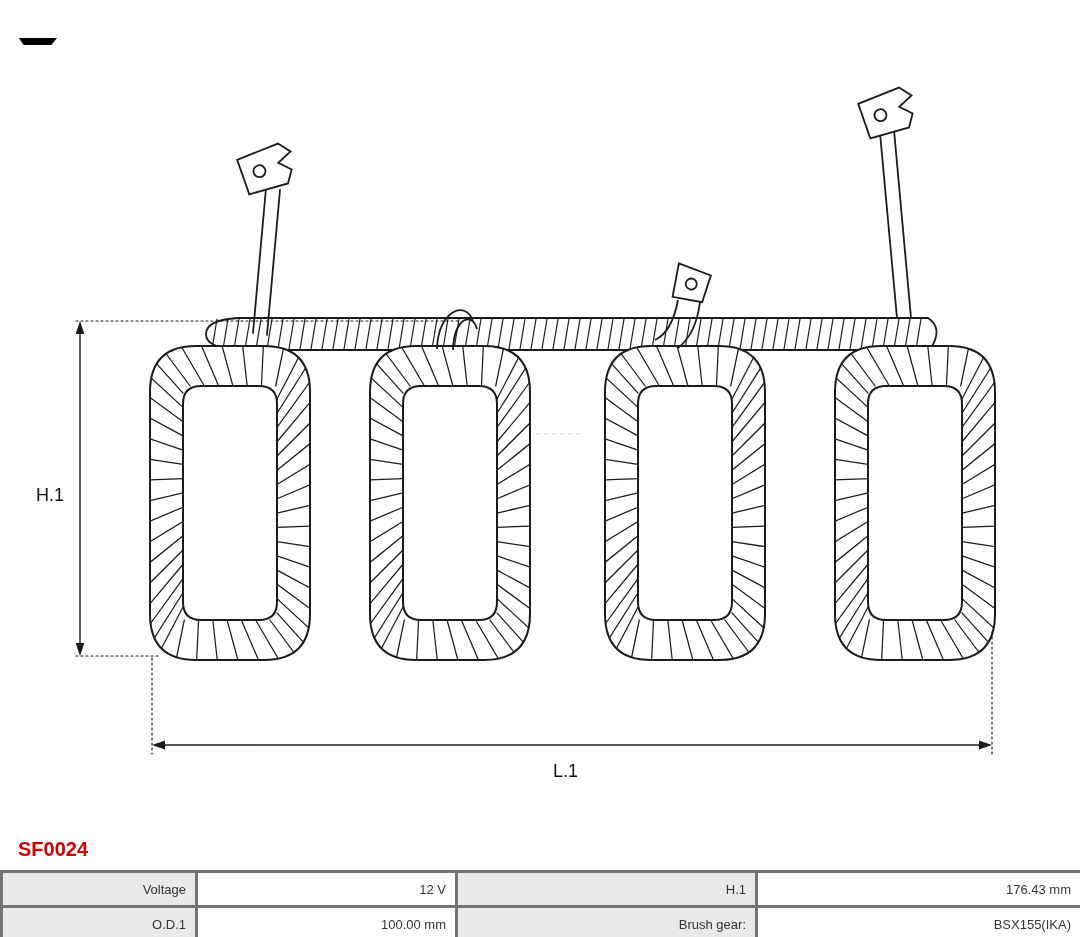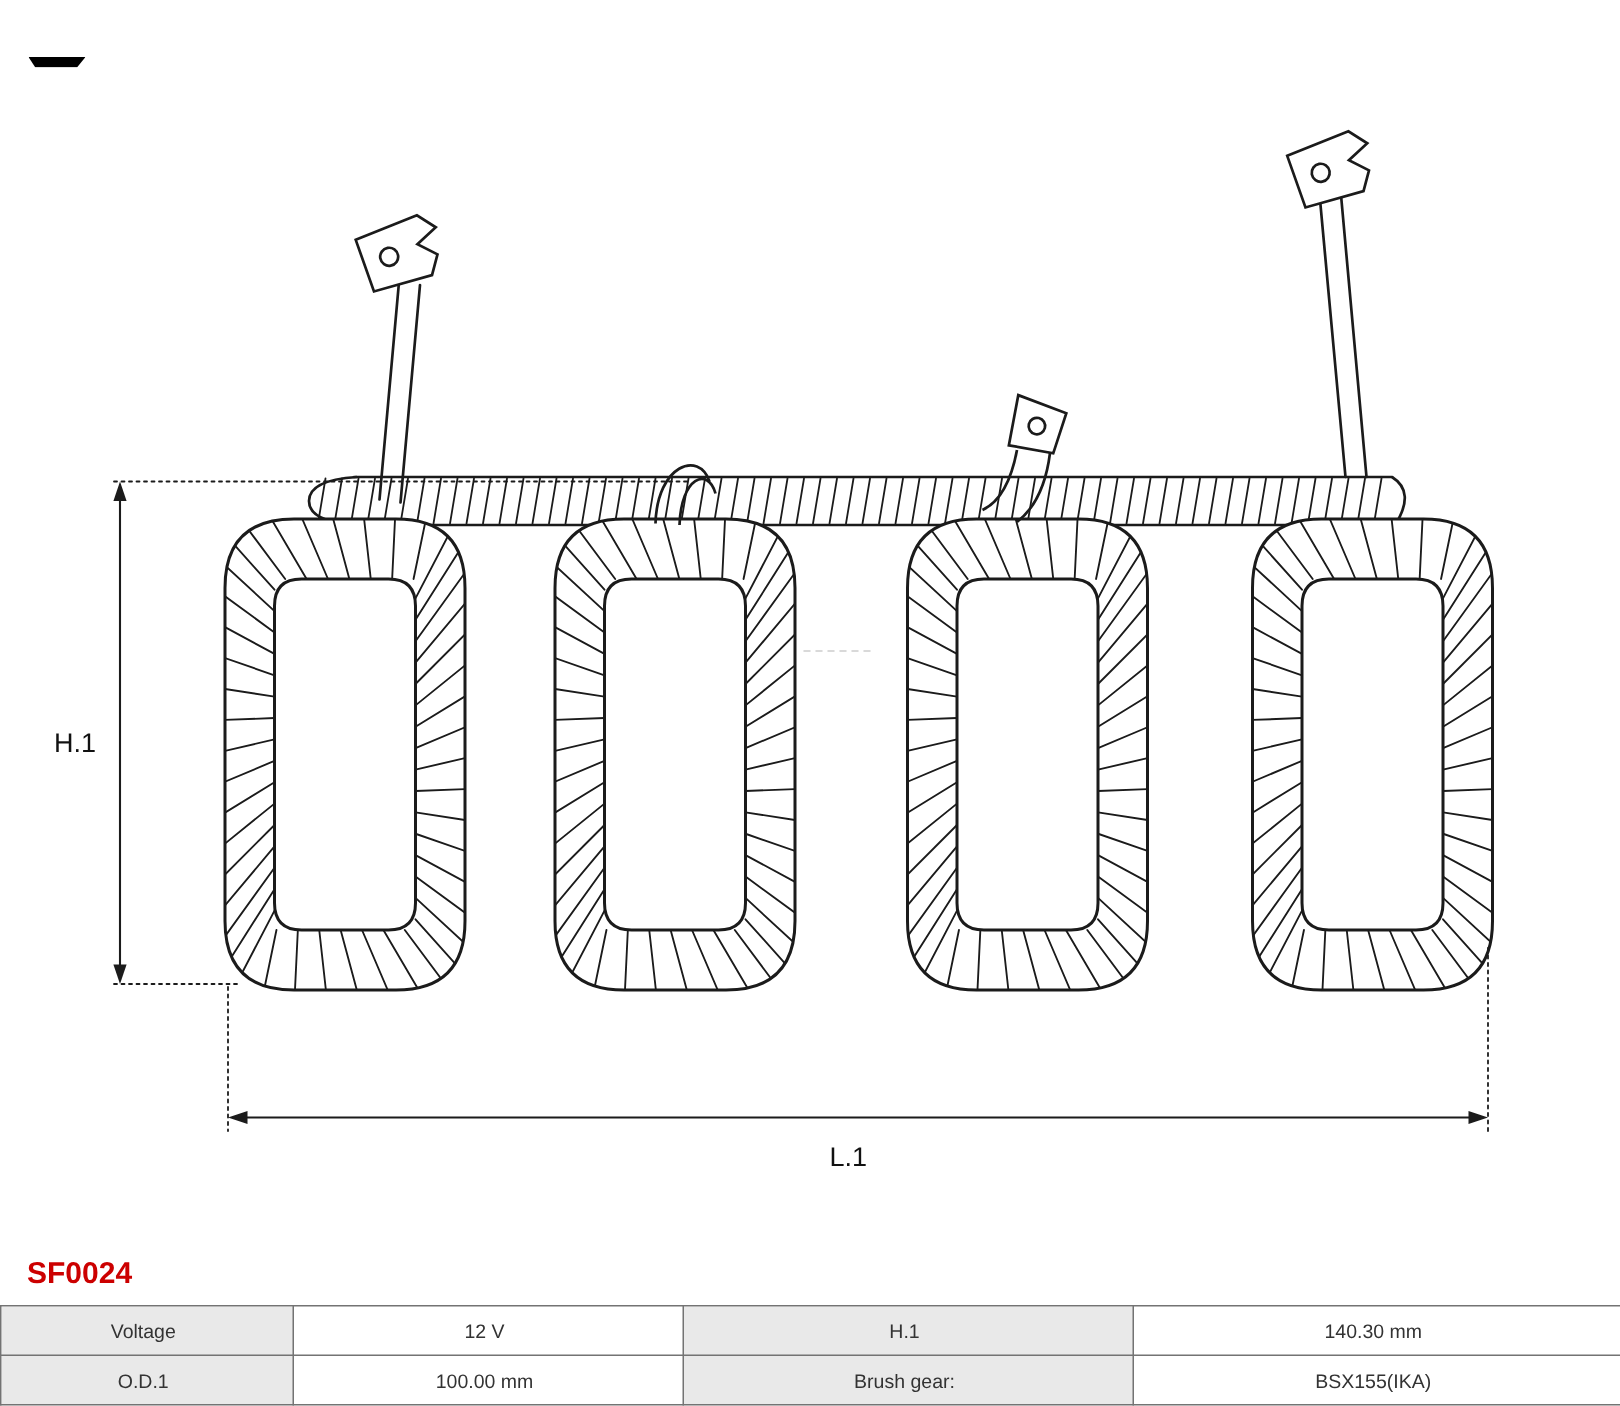--- a/index.html
+++ b/index.html
@@ -16,22 +16,22 @@
   .dimtext{font-family:"Liberation Sans",sans-serif;font-size:18px;fill:#111;}
   .partno{
     position:absolute;left:18px;top:800px;font-size:20px;font-weight:bold;color:#cc0000;
   }
   table.spec{
     position:absolute;left:0;top:832px;width:1080px;
     border-collapse:collapse;table-layout:fixed;
     font-size:13px;color:#333;
   }
   table.spec td{
-    border:1px solid #737373;height:32px;padding:0 9px 0 4px;
-    text-align:center;background:#fff;overflow:hidden;white-space:nowrap;
+    border:3px solid #737373;height:32px;padding:0 9px 0 4px;
+    text-align:right;background:#fff;overflow:hidden;white-space:nowrap;
   }
   table.spec td.lbl{background:#e9e9e9;}
 </style>
 </head>
 <body>
 
 <div class="page">
 
   <div class="logo-fragment"></div>
 
@@ -359,21 +359,21 @@
       <col style="width:195px">
         <col style="width:260px">
         <col style="width:300px">
         <col style="width:325px">
     </colgroup>
     <tbody>
       <tr>
         <td class="lbl">Voltage</td>
         <td class="val">12 V</td>
         <td class="lbl">H.1</td>
-        <td class="val">140.30 mm</td>
+        <td class="val">176.43 mm</td>
       </tr>
       <tr>
         <td class="lbl">O.D.1</td>
         <td class="val">100.00 mm</td>
         <td class="lbl">Brush gear:</td>
         <td class="val">BSX155(IKA)</td>
       </tr>
     </tbody>
   </table>
 </div>

